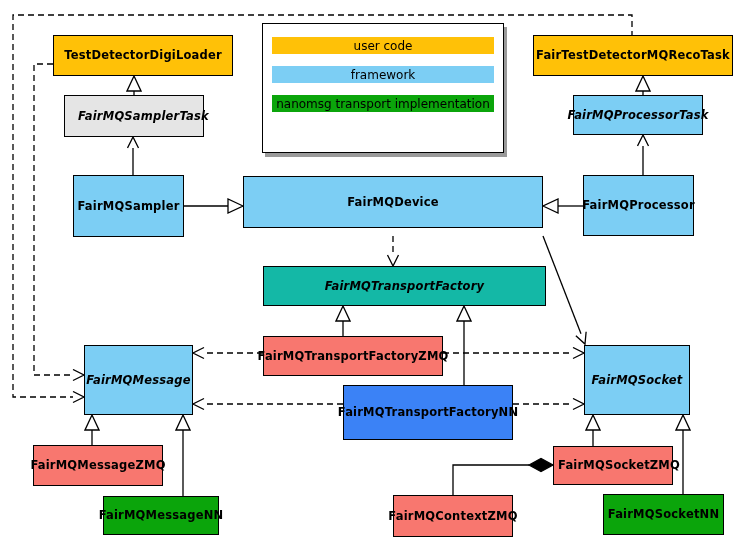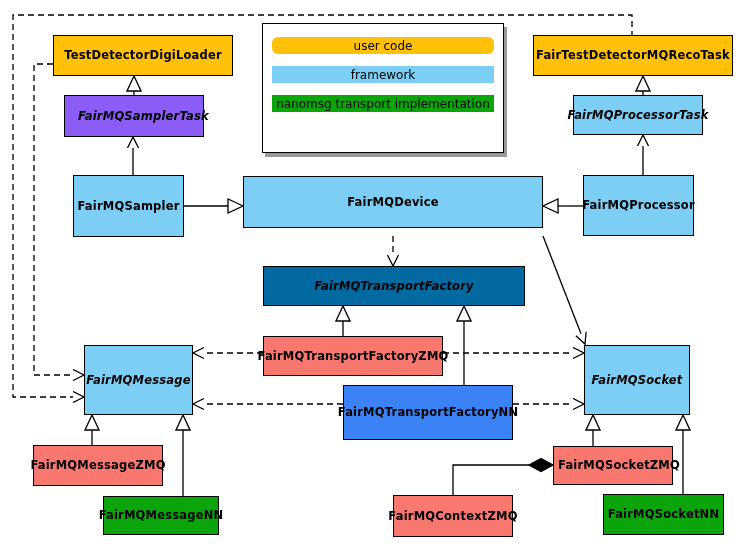--- a/index.html
+++ b/index.html
@@ -24,21 +24,21 @@
   .legend{
     position:absolute;left:262px;top:23px;width:242px;height:130px;
     box-sizing:border-box;background:#fff;border:1.6px solid #000;
     box-shadow:3px 4px 0 #9a9a9a;z-index:3;
   }
   .legend-item{
     width:222px;height:17px;margin:12px auto 0;
     display:flex;align-items:center;justify-content:center;
     font-size:12px;color:#000;
   }
-  .legend-item:first-child{margin-top:13px;border-radius:6px;}
+  .legend-item:first-child{margin-top:13px;}
 </style>
 </head>
 <body>
 
 <div id="canvas">
 
   <svg id="wires" width="748" height="549" viewBox="0 0 748 549" stroke="#000" stroke-width="1.3" fill="none">
     <defs>
       <marker id="tri" markerUnits="userSpaceOnUse" markerWidth="18" markerHeight="16" refX="1" refY="8" orient="auto">
         <path d="M16 8 L1 1 L1 15 Z" fill="#fff" stroke="#000" stroke-width="1.3"></path>
@@ -80,31 +80,31 @@
   <div class="legend">
     <div class="legend-item" style="background-color: rgb(255, 193, 7);">user code</div>
     <div class="legend-item" style="background-color: rgb(124, 206, 244);">framework</div>
     <div class="legend-item" style="background-color: rgb(11, 165, 11);">nanomsg transport implementation</div>
   </div>
 
   <div class="node" style="left: 53px; top: 35px; width: 180px; height: 41px; background-color: rgb(255, 193, 7);">TestDetectorDigiLoader</div>
 
   <div class="node" style="left: 533px; top: 35px; width: 200px; height: 41px; background-color: rgb(255, 193, 7);">FairTestDetectorMQRecoTask</div>
 
-  <div class="node abstract" style="left: 64px; top: 95px; width: 140px; height: 42px; background-color: #8b5cf6; padding-left: 19px;">FairMQSamplerTask</div>
+  <div class="node abstract" style="left: 64px; top: 95px; width: 140px; height: 42px; background-color: #e5e5e5; padding-left: 19px;">FairMQSamplerTask</div>
 
   <div class="node abstract" style="left: 573px; top: 95px; width: 130px; height: 40px; background-color: rgb(124, 206, 244);">FairMQProcessorTask</div>
 
   <div class="node" style="left: 73px; top: 175px; width: 111px; height: 62px; background-color: rgb(124, 206, 244);">FairMQSampler</div>
 
   <div class="node" style="left: 243px; top: 176px; width: 300px; height: 52px; background-color: rgb(124, 206, 244);">FairMQDevice</div>
 
   <div class="node" style="left: 583px; top: 175px; width: 111px; height: 61px; background-color: rgb(124, 206, 244);">FairMQProcessor</div>
 
-  <div class="node abstract" style="left: 263px; top: 266px; width: 262px; height: 40px; background-color: #0369a1;">FairMQTransportFactory</div>
+  <div class="node abstract" style="left: 263px; top: 266px; width: 283px; height: 40px; background-color: #14b8a6;">FairMQTransportFactory</div>
 
   <div class="node" style="left: 263px; top: 336px; width: 180px; height: 40px; background-color: rgb(248, 119, 111);">FairMQTransportFactoryZMQ</div>
 
   <div class="node" style="left: 343px; top: 385px; width: 170px; height: 55px; background-color: #3b82f6;">FairMQTransportFactoryNN</div>
 
   <div class="node abstract" style="left: 84px; top: 345px; width: 109px; height: 70px; background-color: rgb(124, 206, 244);">FairMQMessage</div>
 
   <div class="node abstract" style="left: 584px; top: 345px; width: 106px; height: 70px; background-color: rgb(124, 206, 244);">FairMQSocket</div>
 
   <div class="node" style="left: 33px; top: 445px; width: 130px; height: 41px; background-color: rgb(248, 119, 111);">FairMQMessageZMQ</div>

